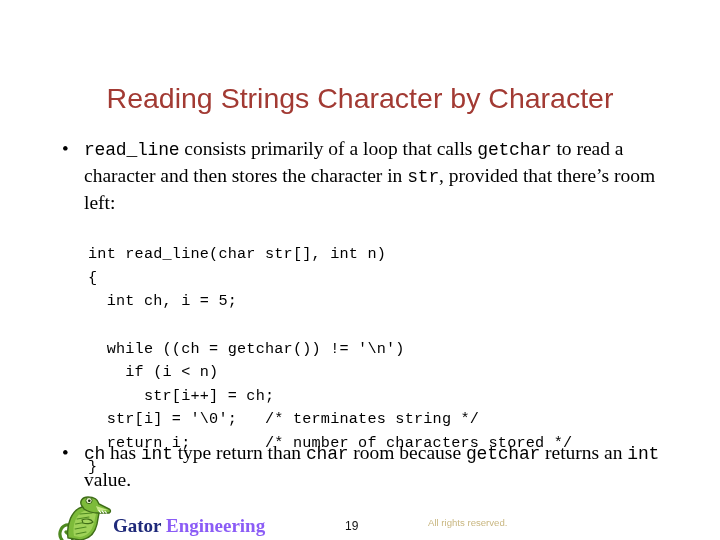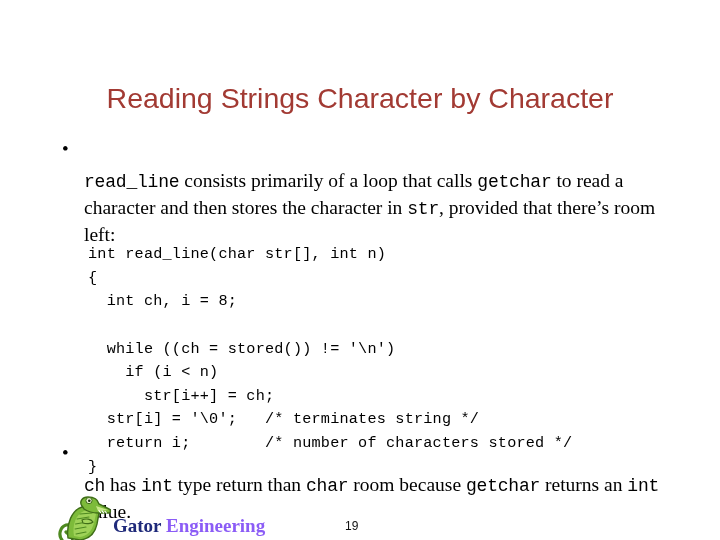--- a/index.html
+++ b/index.html
@@ -61,21 +61,20 @@
     text-align: left;
     padding-left: 4px;
     box-sizing: border-box;
   }
   .bullet-text {
     flex: 1 1 auto;
     font-family: "Liberation Serif", serif;
     font-size: 19.5px;
     line-height: 26px;
     color: #000000;
-    margin-top: 32px;
   }
   .mono {
     font-family: "Liberation Mono", monospace;
     font-size: 18px;
     letter-spacing: -0.2px;
   }
 
   
   .code-block {
     position: absolute;
@@ -140,23 +139,23 @@
     <div class="bullet-row">
       <span class="bullet-dot">•</span>
       <span class="bullet-text">
         <span class="mono">read_line</span><span> consists primarily of a loop that calls </span><span class="mono">getchar</span><span> to read a character and then stores the character in </span><span class="mono">str</span><span>, provided that there’s room left:</span>
       </span>
     </div>
   </div>
 
   <pre class="code-block"><span>int read_line(char str[], int n)</span>
 <span>{</span>
-<span>  int ch, i = 8;</span>
+<span>  int ch, i = 5;</span>
 <span></span>
-<span>  while ((ch = stored()) != '\n')</span>
+<span>  while ((ch = getchar()) != '\n')</span>
 <span>    if (i &lt; n)</span>
 <span>      str[i++] = ch;</span>
 <span>  str[i] = '\0';   /* terminates string */</span>
 <span>  return i;        /* number of characters stored */</span>
 <span>}</span></pre>
 
   <div class="bullet-block bullet-2">
     <div class="bullet-row">
       <span class="bullet-dot">•</span>
       <span class="bullet-text">
@@ -191,15 +190,16 @@
     </svg>
   </div>
 
   <div class="gator-brand">
     <span class="gator-word">Gator</span><span> </span><span class="eng-word">Engineering</span>
   </div>
 
   <div class="page-number">19</div>
 
   <div class="copyright">
+    <div>All rights reserved.</div>
   </div>
 
 </div>
 
 </body></html>

